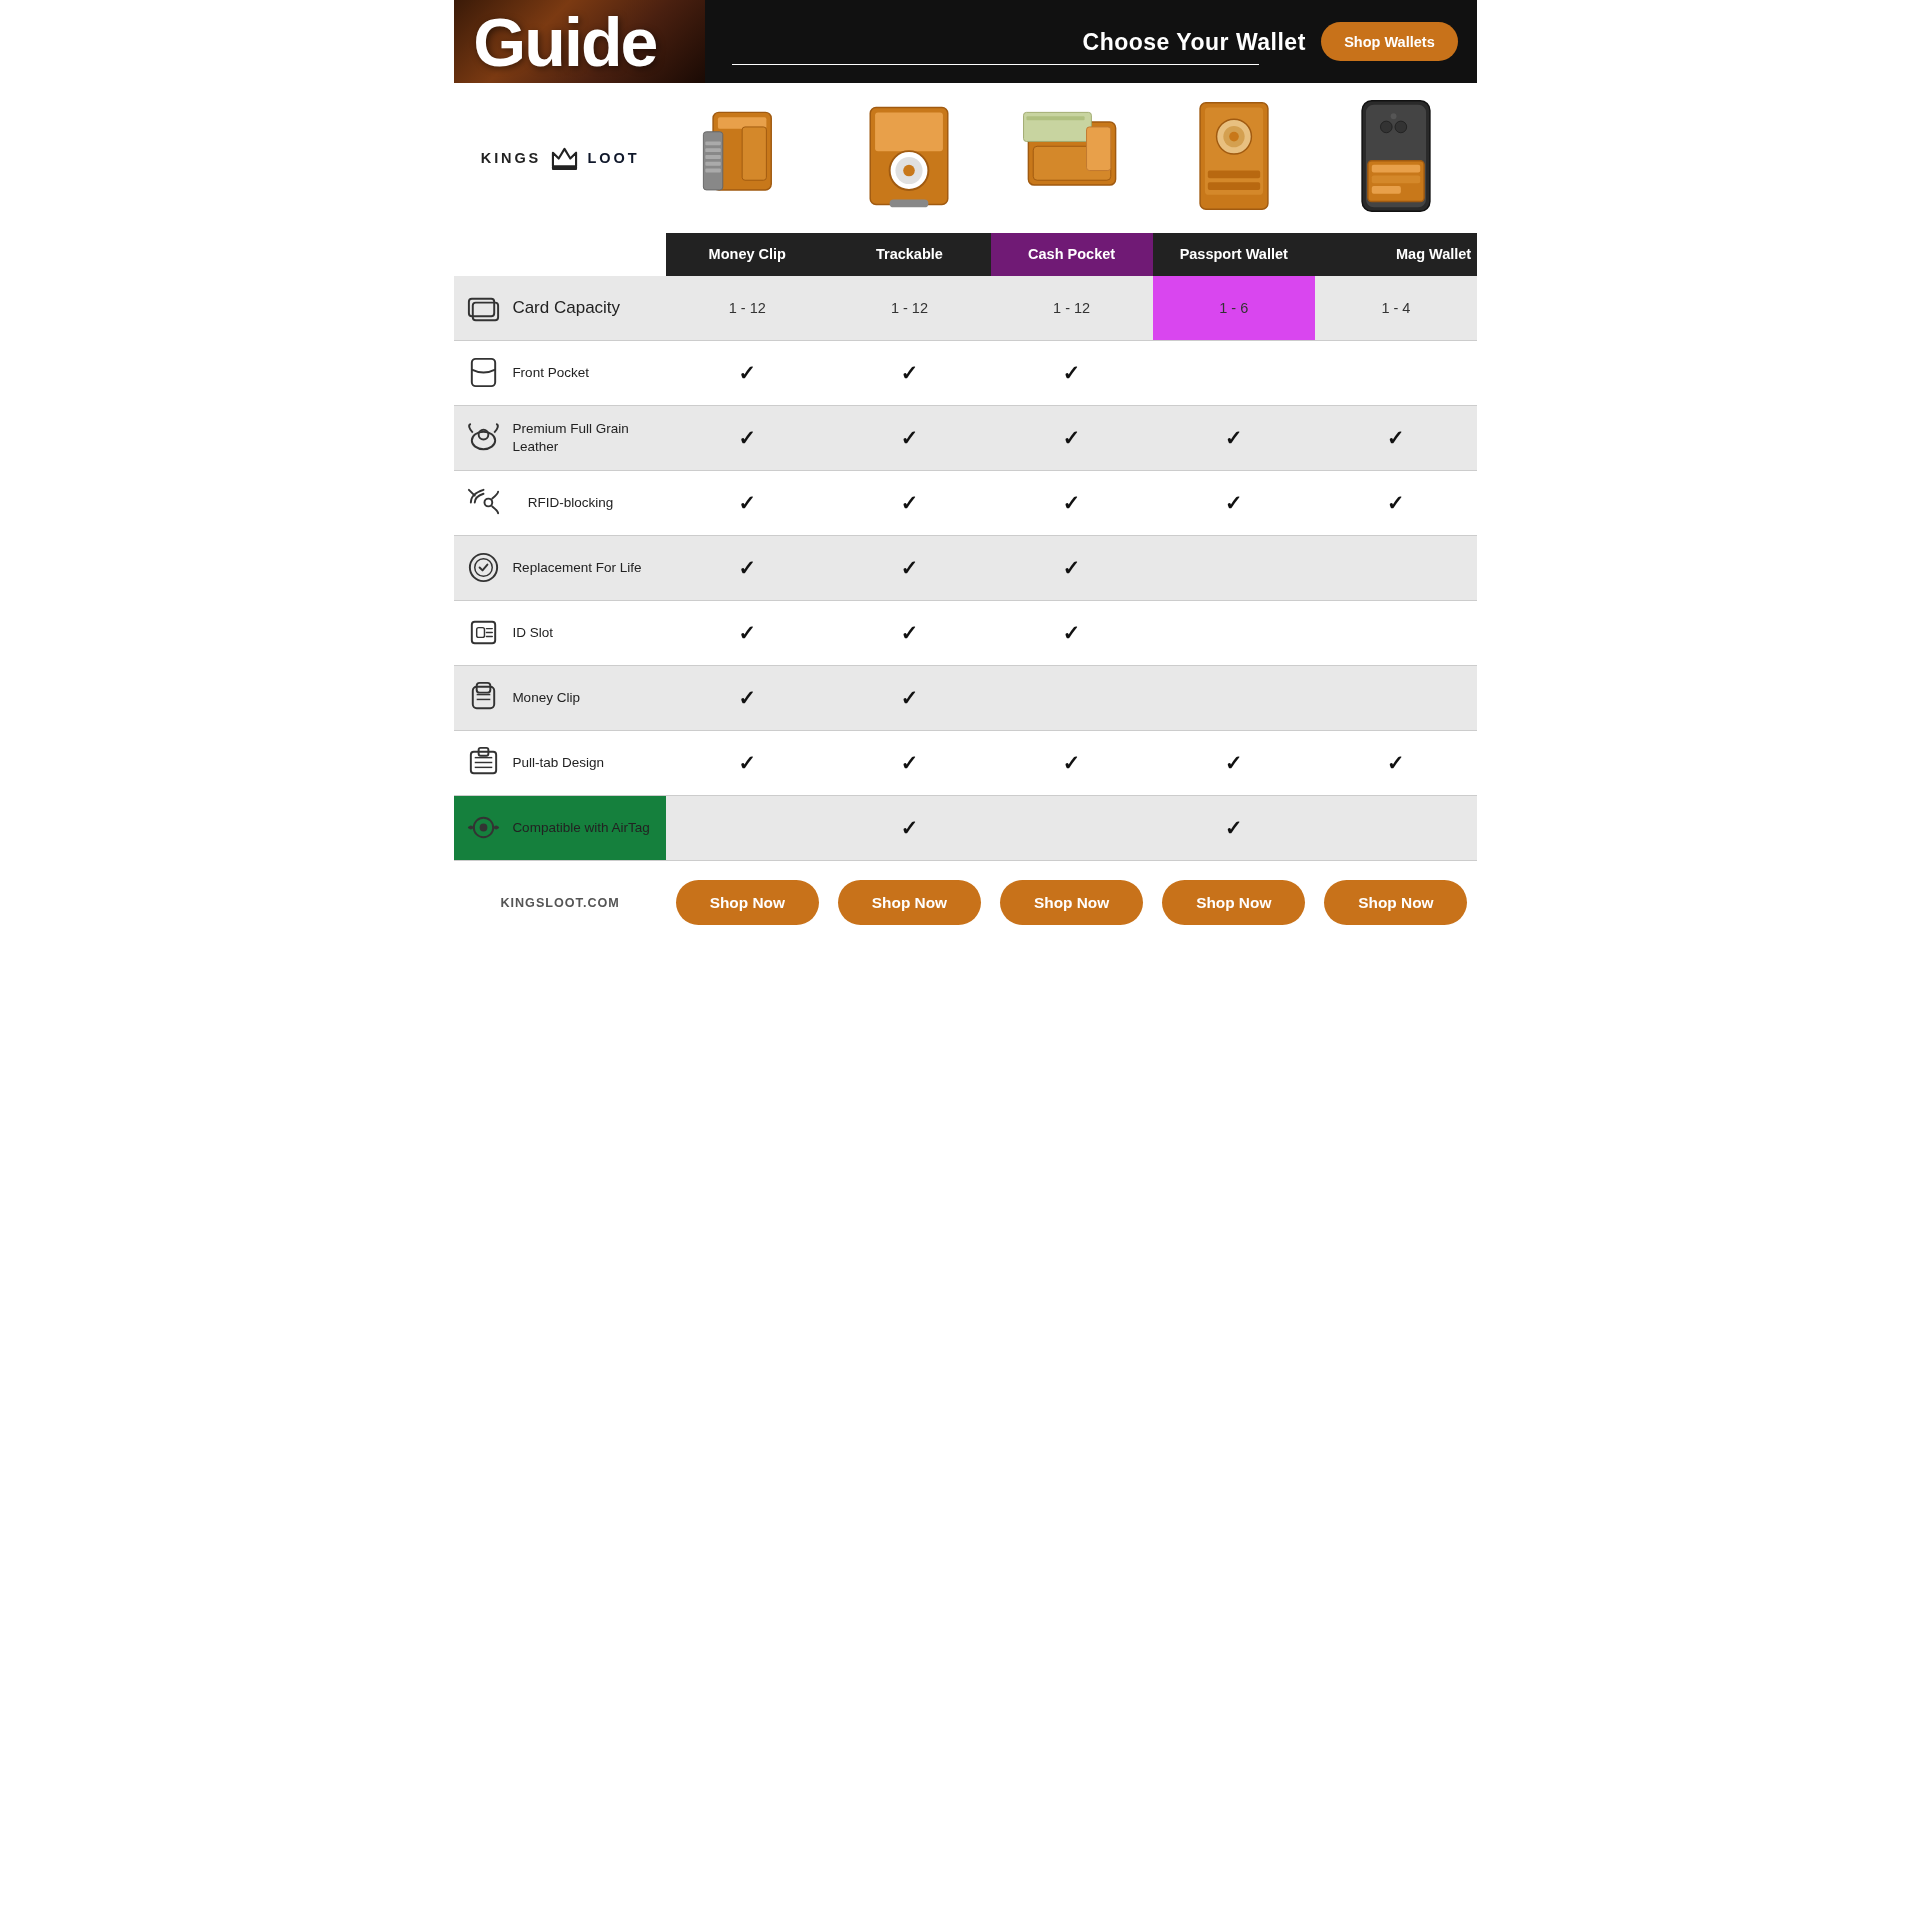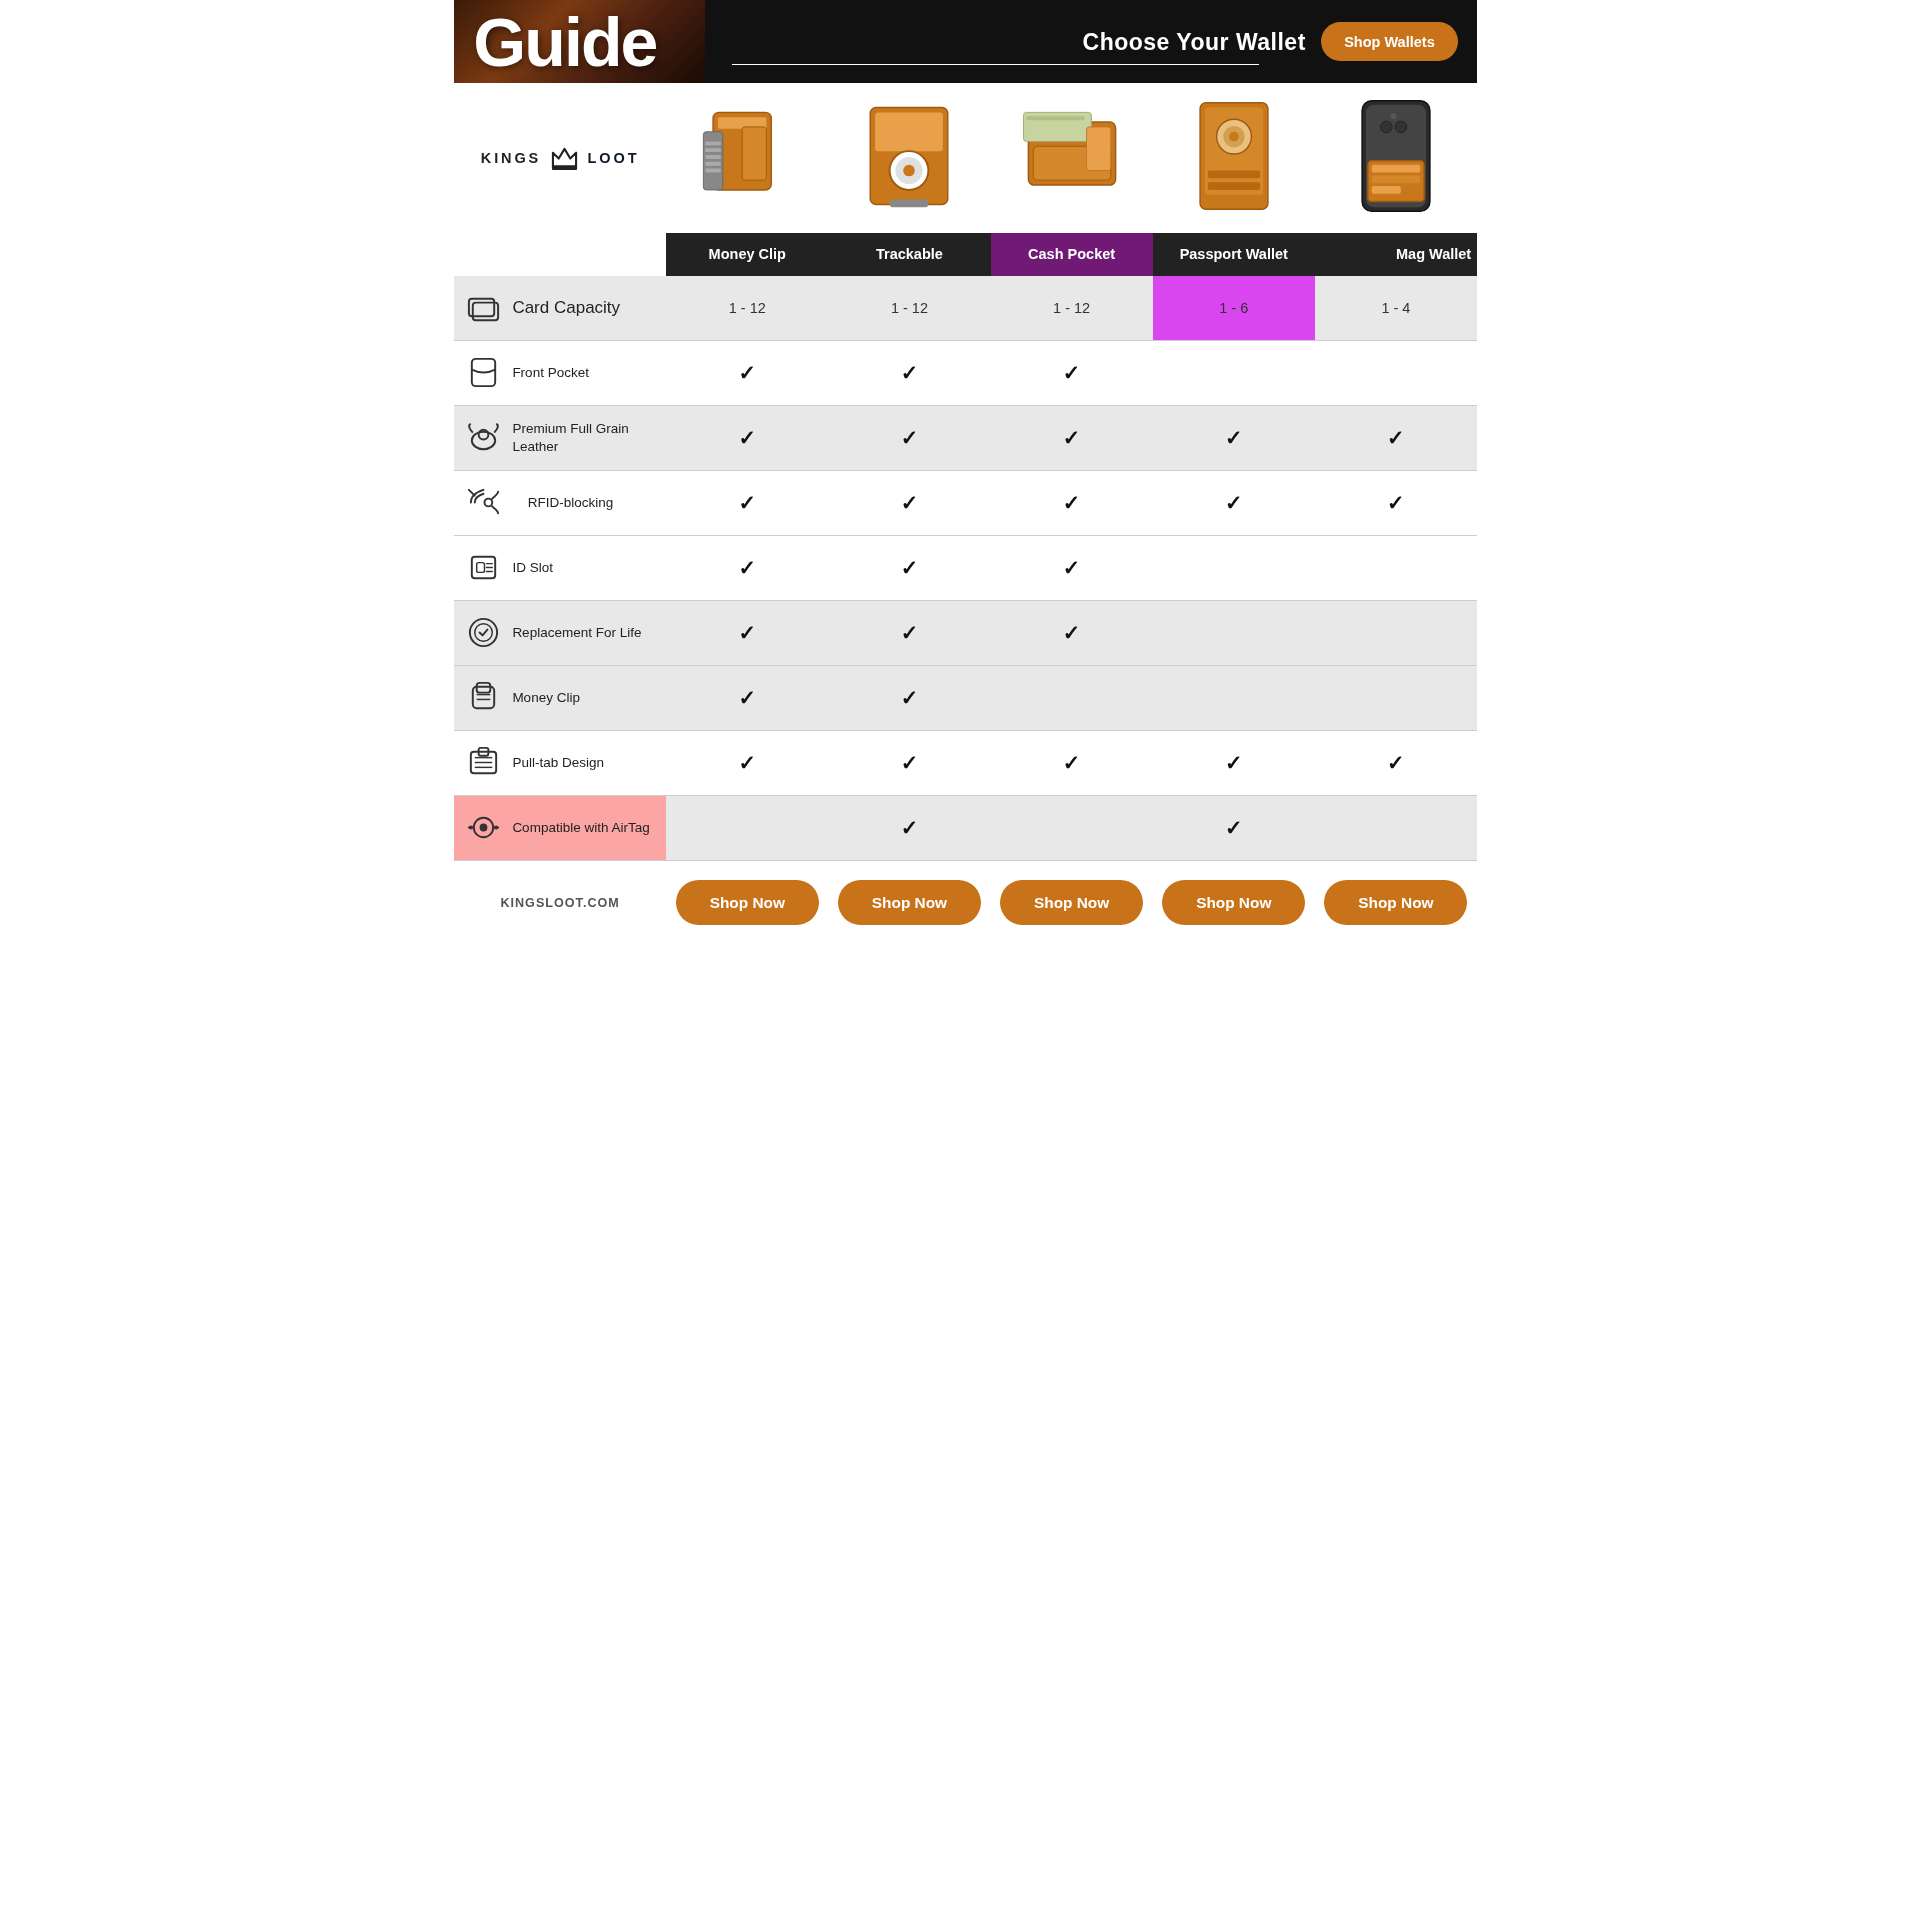--- a/index.html
+++ b/index.html
@@ -198,20 +198,40 @@
             <span style="font-size: 13.5px; font-weight: 500; color: rgb(34, 34, 34); line-height: 1.3;">RFID-blocking</span>
           </div>
         </td>
         <td style="background: rgb(255, 255, 255); text-align: center; padding: 13.5px 5.8px; border-bottom: 1px solid rgb(204, 204, 204); width: 162px; font-size: 14.5px;"><span style="font-size:21px;font-weight:bold;color:#111;">✓</span></td>
         <td style="background: rgb(255, 255, 255); text-align: center; padding: 13.5px 5.8px; border-bottom: 1px solid rgb(204, 204, 204); width: 162px; font-size: 14.5px;"><span style="font-size:21px;font-weight:bold;color:#111;">✓</span></td>
         <td style="background: rgb(255, 255, 255); text-align: center; padding: 13.5px 5.8px; border-bottom: 1px solid rgb(204, 204, 204); width: 162px; font-size: 14.5px;"><span style="font-size:21px;font-weight:bold;color:#111;">✓</span></td>
         <td style="background: rgb(255, 255, 255); text-align: center; padding: 13.5px 5.8px; border-bottom: 1px solid rgb(204, 204, 204); width: 162px; font-size: 14.5px;"><span style="font-size:21px;font-weight:bold;color:#111;">✓</span></td>
         <td style="background: rgb(255, 255, 255); text-align: center; padding: 13.5px 5.8px; border-bottom: 1px solid rgb(204, 204, 204); width: 162px; font-size: 14.5px;"><span style="font-size:21px;font-weight:bold;color:#111;">✓</span></td>
       </tr>
       <tr>
+        <td style="background: rgb(232, 232, 232); padding: 13.5px 9.7px; border-bottom: 1px solid rgb(204, 204, 204); width: 212px;">
+          <div style="display: flex; align-items: center; gap: 9.7px;">
+            <span style="min-width: 39px; display: flex; align-items: center; justify-content: center;">
+              <svg width="37" height="37" viewBox="0 0 38 38">
+                <circle cx="19" cy="19" r="14" fill="none" stroke="#333" stroke-width="2"></circle>
+                <circle cx="19" cy="19" r="9" fill="none" stroke="#333" stroke-width="1.5"></circle>
+                <path d="M15 19 l3 3 5-6" stroke="#333" stroke-width="2" fill="none" stroke-linecap="round" stroke-linejoin="round"></path>
+              </svg>
+            </span>
+            <span style="font-size: 13.5px; font-weight: 500; color: rgb(34, 34, 34); line-height: 1.3;">Replacement
+For Life</span>
+          </div>
+        </td>
+        <td style="background: rgb(232, 232, 232); text-align: center; padding: 13.5px 5.8px; border-bottom: 1px solid rgb(204, 204, 204); width: 162px; font-size: 14.5px;"><span style="font-size:21px;font-weight:bold;color:#111;">✓</span></td>
+        <td style="background: rgb(232, 232, 232); text-align: center; padding: 13.5px 5.8px; border-bottom: 1px solid rgb(204, 204, 204); width: 162px; font-size: 14.5px;"><span style="font-size:21px;font-weight:bold;color:#111;">✓</span></td>
+        <td style="background: rgb(232, 232, 232); text-align: center; padding: 13.5px 5.8px; border-bottom: 1px solid rgb(204, 204, 204); width: 162px; font-size: 14.5px;"><span style="font-size:21px;font-weight:bold;color:#111;">✓</span></td>
+        <td style="background: rgb(232, 232, 232); text-align: center; padding: 13.5px 5.8px; border-bottom: 1px solid rgb(204, 204, 204); width: 162px; font-size: 14.5px;"></td>
+        <td style="background: rgb(232, 232, 232); text-align: center; padding: 13.5px 5.8px; border-bottom: 1px solid rgb(204, 204, 204); width: 162px; font-size: 14.5px;"></td>
+      </tr>
+      <tr>
         <td style="background: rgb(255, 255, 255); padding: 13.5px 9.7px; border-bottom: 1px solid rgb(204, 204, 204); width: 212px;">
           <div style="display: flex; align-items: center; gap: 9.7px;">
             <span style="min-width: 39px; display: flex; align-items: center; justify-content: center;">
               <svg width="37" height="37" viewBox="0 0 38 38">
                 <rect x="7" y="8" width="24" height="22" rx="3" fill="none" stroke="#333" stroke-width="2"></rect>
                 <rect x="12" y="14" width="8" height="10" rx="2" fill="none" stroke="#333" stroke-width="1.5"></rect>
                 <line x1="22" y1="15" x2="28" y2="15" stroke="#333" stroke-width="1.5" stroke-linecap="round"></line>
                 <line x1="22" y1="19" x2="28" y2="19" stroke="#333" stroke-width="1.5" stroke-linecap="round"></line>
                 <line x1="22" y1="23" x2="28" y2="23" stroke="#333" stroke-width="1.5" stroke-linecap="round"></line>
               </svg>
@@ -223,40 +243,20 @@
         <td style="background: rgb(255, 255, 255); text-align: center; padding: 13.5px 5.8px; border-bottom: 1px solid rgb(204, 204, 204); width: 162px; font-size: 14.5px;"><span style="font-size:21px;font-weight:bold;color:#111;">✓</span></td>
         <td style="background: rgb(255, 255, 255); text-align: center; padding: 13.5px 5.8px; border-bottom: 1px solid rgb(204, 204, 204); width: 162px; font-size: 14.5px;"><span style="font-size:21px;font-weight:bold;color:#111;">✓</span></td>
         <td style="background: rgb(255, 255, 255); text-align: center; padding: 13.5px 5.8px; border-bottom: 1px solid rgb(204, 204, 204); width: 162px; font-size: 14.5px;"></td>
         <td style="background: rgb(255, 255, 255); text-align: center; padding: 13.5px 5.8px; border-bottom: 1px solid rgb(204, 204, 204); width: 162px; font-size: 14.5px;"></td>
       </tr>
       <tr>
         <td style="background: rgb(232, 232, 232); padding: 13.5px 9.7px; border-bottom: 1px solid rgb(204, 204, 204); width: 212px;">
           <div style="display: flex; align-items: center; gap: 9.7px;">
             <span style="min-width: 39px; display: flex; align-items: center; justify-content: center;">
               <svg width="37" height="37" viewBox="0 0 38 38">
-                <circle cx="19" cy="19" r="14" fill="none" stroke="#333" stroke-width="2"></circle>
-                <circle cx="19" cy="19" r="9" fill="none" stroke="#333" stroke-width="1.5"></circle>
-                <path d="M15 19 l3 3 5-6" stroke="#333" stroke-width="2" fill="none" stroke-linecap="round" stroke-linejoin="round"></path>
-              </svg>
-            </span>
-            <span style="font-size: 13.5px; font-weight: 500; color: rgb(34, 34, 34); line-height: 1.3;">Replacement
-For Life</span>
-          </div>
-        </td>
-        <td style="background: rgb(232, 232, 232); text-align: center; padding: 13.5px 5.8px; border-bottom: 1px solid rgb(204, 204, 204); width: 162px; font-size: 14.5px;"><span style="font-size:21px;font-weight:bold;color:#111;">✓</span></td>
-        <td style="background: rgb(232, 232, 232); text-align: center; padding: 13.5px 5.8px; border-bottom: 1px solid rgb(204, 204, 204); width: 162px; font-size: 14.5px;"><span style="font-size:21px;font-weight:bold;color:#111;">✓</span></td>
-        <td style="background: rgb(232, 232, 232); text-align: center; padding: 13.5px 5.8px; border-bottom: 1px solid rgb(204, 204, 204); width: 162px; font-size: 14.5px;"><span style="font-size:21px;font-weight:bold;color:#111;">✓</span></td>
-        <td style="background: rgb(232, 232, 232); text-align: center; padding: 13.5px 5.8px; border-bottom: 1px solid rgb(204, 204, 204); width: 162px; font-size: 14.5px;"></td>
-        <td style="background: rgb(232, 232, 232); text-align: center; padding: 13.5px 5.8px; border-bottom: 1px solid rgb(204, 204, 204); width: 162px; font-size: 14.5px;"></td>
-      </tr>
-      <tr>
-        <td style="background: rgb(232, 232, 232); padding: 13.5px 9.7px; border-bottom: 1px solid rgb(204, 204, 204); width: 212px;">
-          <div style="display: flex; align-items: center; gap: 9.7px;">
-            <span style="min-width: 39px; display: flex; align-items: center; justify-content: center;">
-              <svg width="37" height="37" viewBox="0 0 38 38">
                 <rect x="8" y="8" width="22" height="22" rx="4" fill="none" stroke="#333" stroke-width="2"></rect>
                 <rect x="12" y="4" width="14" height="10" rx="3" fill="none" stroke="#333" stroke-width="2"></rect>
                 <line x1="12" y1="16" x2="26" y2="16" stroke="#333" stroke-width="1.5"></line>
                 <line x1="12" y1="21" x2="26" y2="21" stroke="#333" stroke-width="1.5"></line>
               </svg>
             </span>
             <span style="font-size: 13.5px; font-weight: 500; color: rgb(34, 34, 34); line-height: 1.3;">Money Clip</span>
           </div>
         </td>
         <td style="background: rgb(232, 232, 232); text-align: center; padding: 13.5px 5.8px; border-bottom: 1px solid rgb(204, 204, 204); width: 162px; font-size: 14.5px;"><span style="font-size:21px;font-weight:bold;color:#111;">✓</span></td>
@@ -280,21 +280,21 @@
             <span style="font-size: 13.5px; font-weight: 500; color: rgb(34, 34, 34); line-height: 1.3;">Pull-tab Design</span>
           </div>
         </td>
         <td style="background: rgb(255, 255, 255); text-align: center; padding: 13.5px 5.8px; border-bottom: 1px solid rgb(204, 204, 204); width: 162px; font-size: 14.5px;"><span style="font-size:21px;font-weight:bold;color:#111;">✓</span></td>
         <td style="background: rgb(255, 255, 255); text-align: center; padding: 13.5px 5.8px; border-bottom: 1px solid rgb(204, 204, 204); width: 162px; font-size: 14.5px;"><span style="font-size:21px;font-weight:bold;color:#111;">✓</span></td>
         <td style="background: rgb(255, 255, 255); text-align: center; padding: 13.5px 5.8px; border-bottom: 1px solid rgb(204, 204, 204); width: 162px; font-size: 14.5px;"><span style="font-size:21px;font-weight:bold;color:#111;">✓</span></td>
         <td style="background: rgb(255, 255, 255); text-align: center; padding: 13.5px 5.8px; border-bottom: 1px solid rgb(204, 204, 204); width: 162px; font-size: 14.5px;"><span style="font-size:21px;font-weight:bold;color:#111;">✓</span></td>
         <td style="background: rgb(255, 255, 255); text-align: center; padding: 13.5px 5.8px; border-bottom: 1px solid rgb(204, 204, 204); width: 162px; font-size: 14.5px;"><span style="font-size:21px;font-weight:bold;color:#111;">✓</span></td>
       </tr>
       <tr>
-        <td style="background: #fca5a5; padding: 13.5px 9.7px; border-bottom: 1px solid rgb(204, 204, 204); width: 212px;">
+        <td style="background: #15803d; padding: 13.5px 9.7px; border-bottom: 1px solid rgb(204, 204, 204); width: 212px;">
           <div style="display: flex; align-items: center; gap: 9.7px;">
             <span style="min-width: 39px; display: flex; align-items: center; justify-content: center;">
               <svg width="37" height="37" viewBox="0 0 38 38">
                 <circle cx="19" cy="19" r="10" fill="none" stroke="#333" stroke-width="2"></circle>
                 <circle cx="19" cy="19" r="4" fill="#333"></circle>
                 <line x1="4" y1="19" x2="9" y2="19" stroke="#333" stroke-width="2" stroke-linecap="round"></line>
                 <line x1="29" y1="19" x2="34" y2="19" stroke="#333" stroke-width="2" stroke-linecap="round"></line>
                 <circle cx="6" cy="19" r="2" fill="#333"></circle>
                 <circle cx="32" cy="19" r="2" fill="#333"></circle>
               </svg>

